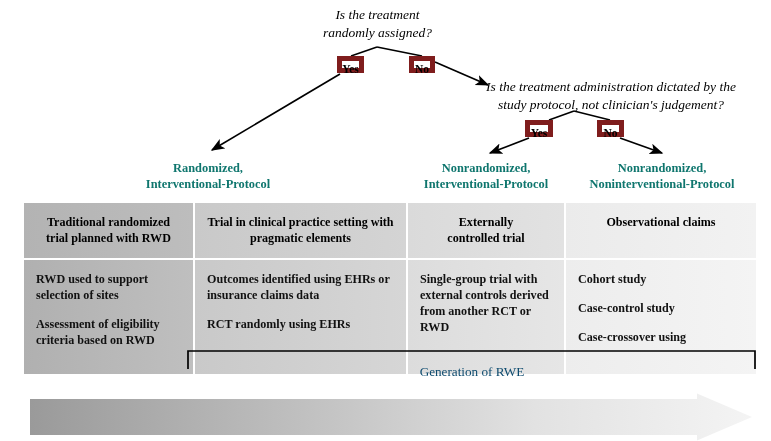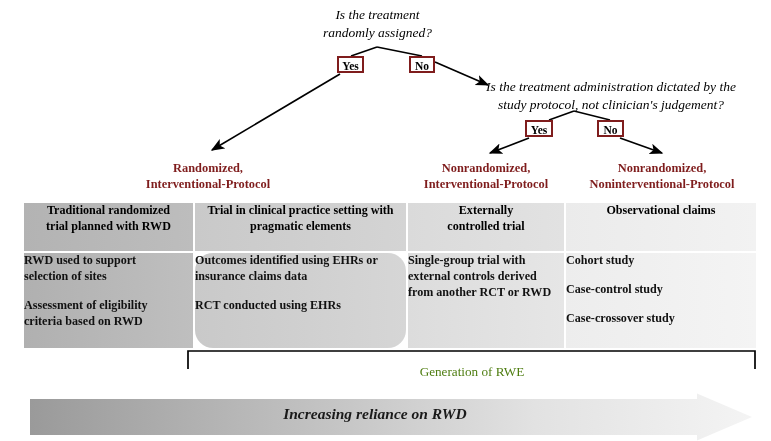--- a/index.html
+++ b/index.html
@@ -43,61 +43,61 @@
     width: 165px;
   }
   #question-branch {
     left: 455px;
     top: 78px;
     width: 312px;
   }
 
   .yesno-box {
     position: absolute;
-    border: 2px solid #7f1d1d;
+    border: 5px solid #7f1d1d;
     background: #fff;
     font-weight: bold;
     font-size: 11.5px;
     text-align: center;
     line-height: 17px;
     height: 17px;
     color: #000;
     box-sizing: border-box;
   }
   #yes-1 { left: 337px; top: 56px; width: 27px; }
   #no-1  { left: 409px; top: 56px; width: 26px; }
   #yes-2 { left: 525px; top: 120px; width: 28px; }
   #no-2  { left: 597px; top: 120px; width: 27px; }
 
   .outcome-label {
     position: absolute;
     font-weight: bold;
     font-size: 12.4px;
     line-height: 1.3;
     text-align: center;
-    color: #7f1d1d;
+    color: #0f766e;
     white-space: pre-line;
   }
   #outcome-1 { left: 112px; top: 160px; width: 192px; }
   #outcome-2 { left: 408px; top: 160px; width: 156px; }
   #outcome-3 { left: 566px; top: 160px; width: 192px; }
 
   
   #matrix {
     position: absolute;
     left: 22px;
     top: 201px;
     width: 734px;
     border-collapse: separate;
     border-spacing: 2px 2px;
     table-layout: fixed;
   }
   #matrix td {
     vertical-align: top;
-    padding: 0;
+    padding: 12px;
   }
   .hdr-cell {
     height: 48px;
     text-align: center;
     vertical-align: middle;
     font-weight: bold;
     font-size: 12.1px;
     line-height: 1.3;
     color: #000;
     white-space: pre-line;
@@ -119,40 +119,40 @@
     white-space: pre-line;
     font-weight: bold;
   }
 
   .c1-hdr { background: linear-gradient(to right, #b3b3b3, #bdbdbd); }
   .c2-hdr { background: linear-gradient(to right, #c9c9c9, #d4d4d4); }
   .c3-hdr { background: linear-gradient(to right, #dadada, #e2e2e2); }
   .c4-hdr { background: linear-gradient(to right, #ebebeb, #f2f2f2); }
 
   .c1-body { background: linear-gradient(to right, #b0b0b0, #bfbfbf); }
-  .c2-body { background: linear-gradient(to right, #c9c9c9, #d6d6d6); border-radius: 18px; }
+  .c2-body { background: linear-gradient(to right, #c9c9c9, #d6d6d6); }
   .c3-body { background: linear-gradient(to right, #dcdcdc, #e6e6e6); }
   .c4-body { background: linear-gradient(to right, #ededed, #f4f4f4); margin-left: 40px; }
 
   
   #bracket-svg {
     position: absolute;
     left: 0;
     top: 348px;
     width: 771px;
     height: 22px;
   }
   #rwe-caption {
     position: absolute;
     left: 186px;
     top: 364px;
     width: 572px;
     text-align: center;
     font-size: 13.2px;
-    color: #4d7c0f;
+    color: #0c4a6e;
   }
 
   
   #arrow-band {
     position: absolute;
     left: 0px;
     top: 393px;
     width: 771px;
     height: 48px;
   }
@@ -235,31 +235,31 @@
       <tr>
         <td class="body-cell c1-body">
           <p>RWD used to support
 selection of sites</p>
           <p>Assessment of eligibility
 criteria based on RWD</p>
         </td>
         <td class="body-cell c2-body">
           <p>Outcomes identified using EHRs or
 insurance claims data</p>
-          <p>RCT conducted using EHRs</p>
+          <p>RCT randomly using EHRs</p>
         </td>
         <td class="body-cell c3-body">
           <p>Single-group trial with
 external controls derived
 from another RCT or RWD</p>
         </td>
         <td class="body-cell c4-body">
           <p>Cohort study</p>
           <p>Case-control study</p>
-          <p>Case-crossover study</p>
+          <p>Case-crossover using</p>
         </td>
       </tr>
     </tbody>
   </table>
 
   <svg id="bracket-svg" viewBox="0 0 771 22">
     <path d="M188,21 L188,3 L755,3 L755,21" stroke="#000" stroke-width="1.7" fill="none"></path>
   </svg>
   <div id="rwe-caption">Generation of RWE</div>
 
@@ -267,15 +267,14 @@
     <defs>
       <linearGradient id="relGrad" x1="0" y1="0" x2="1" y2="0">
         <stop offset="0%" stop-color="#9a9a9a"></stop>
         <stop offset="35%" stop-color="#bdbdbd"></stop>
         <stop offset="70%" stop-color="#e2e2e2"></stop>
         <stop offset="100%" stop-color="#f4f4f4"></stop>
       </linearGradient>
     </defs>
     <path d="M30,6 L697,6 L697,0.5 L752,24 L697,47.5 L697,42 L30,42 Z" fill="url(#relGrad)"></path>
   </svg>
-  <div id="arrow-caption">Increasing reliance on RWD</div>
 
 </div>
 
 </body></html>

